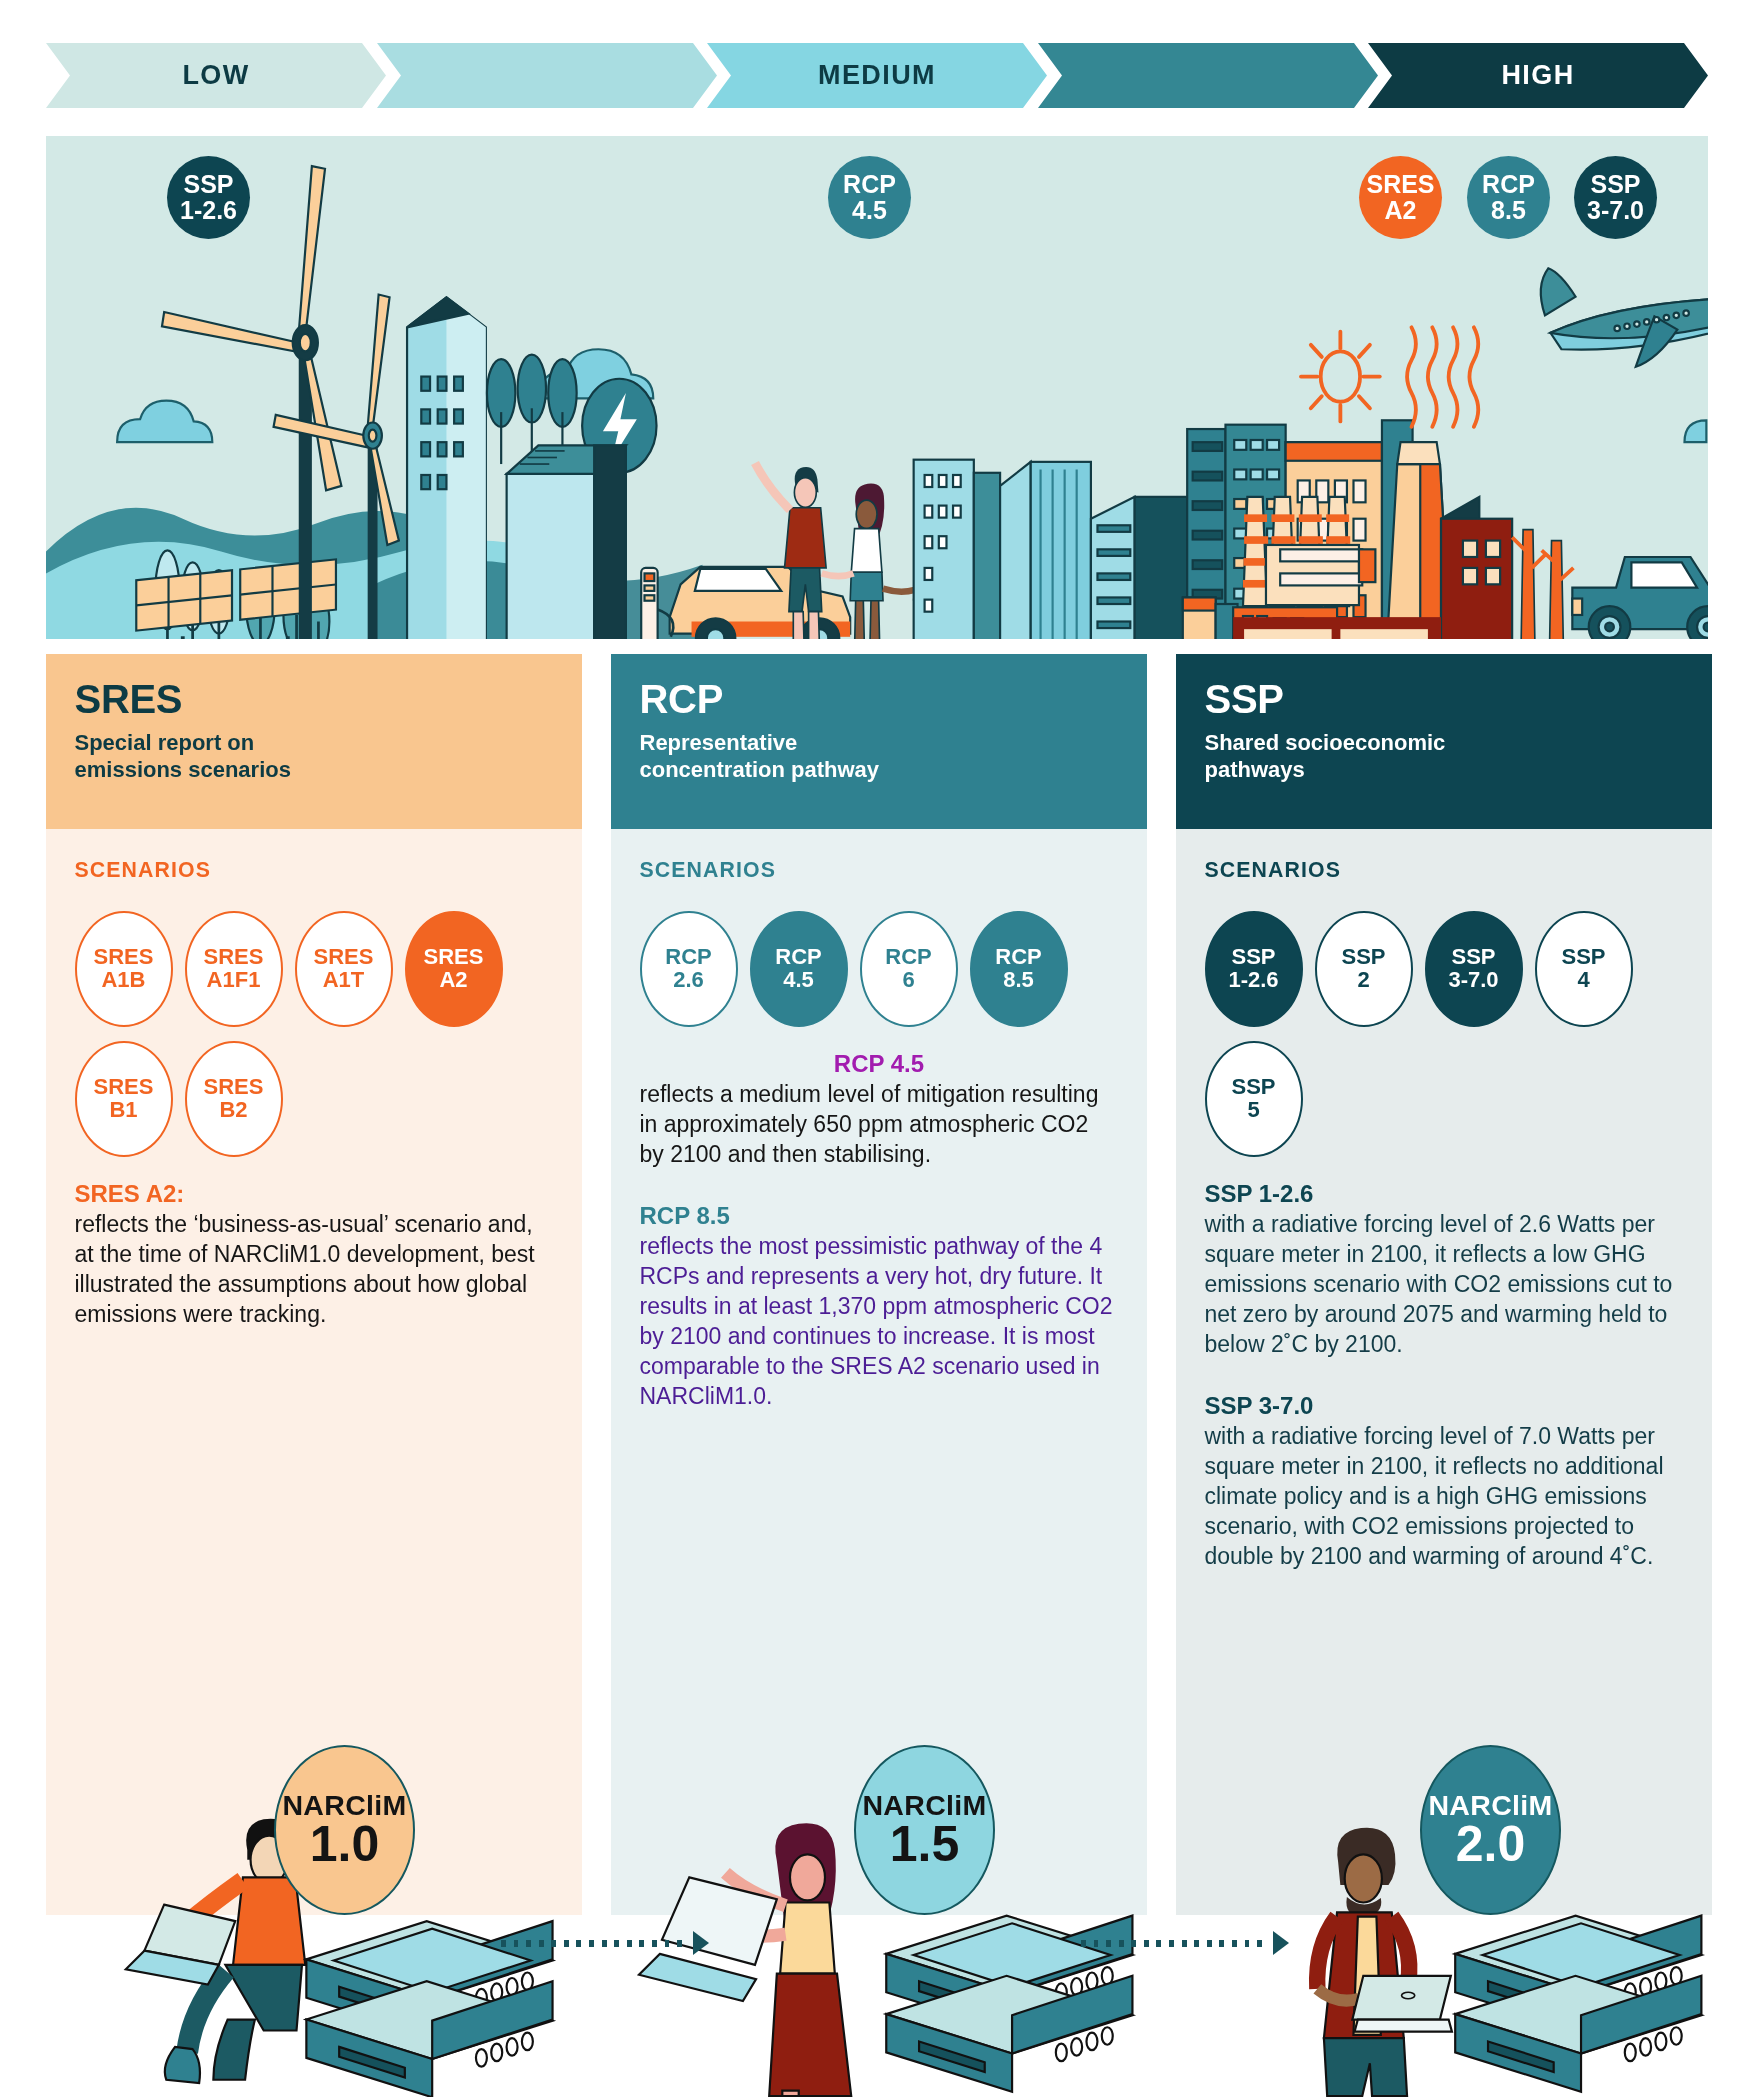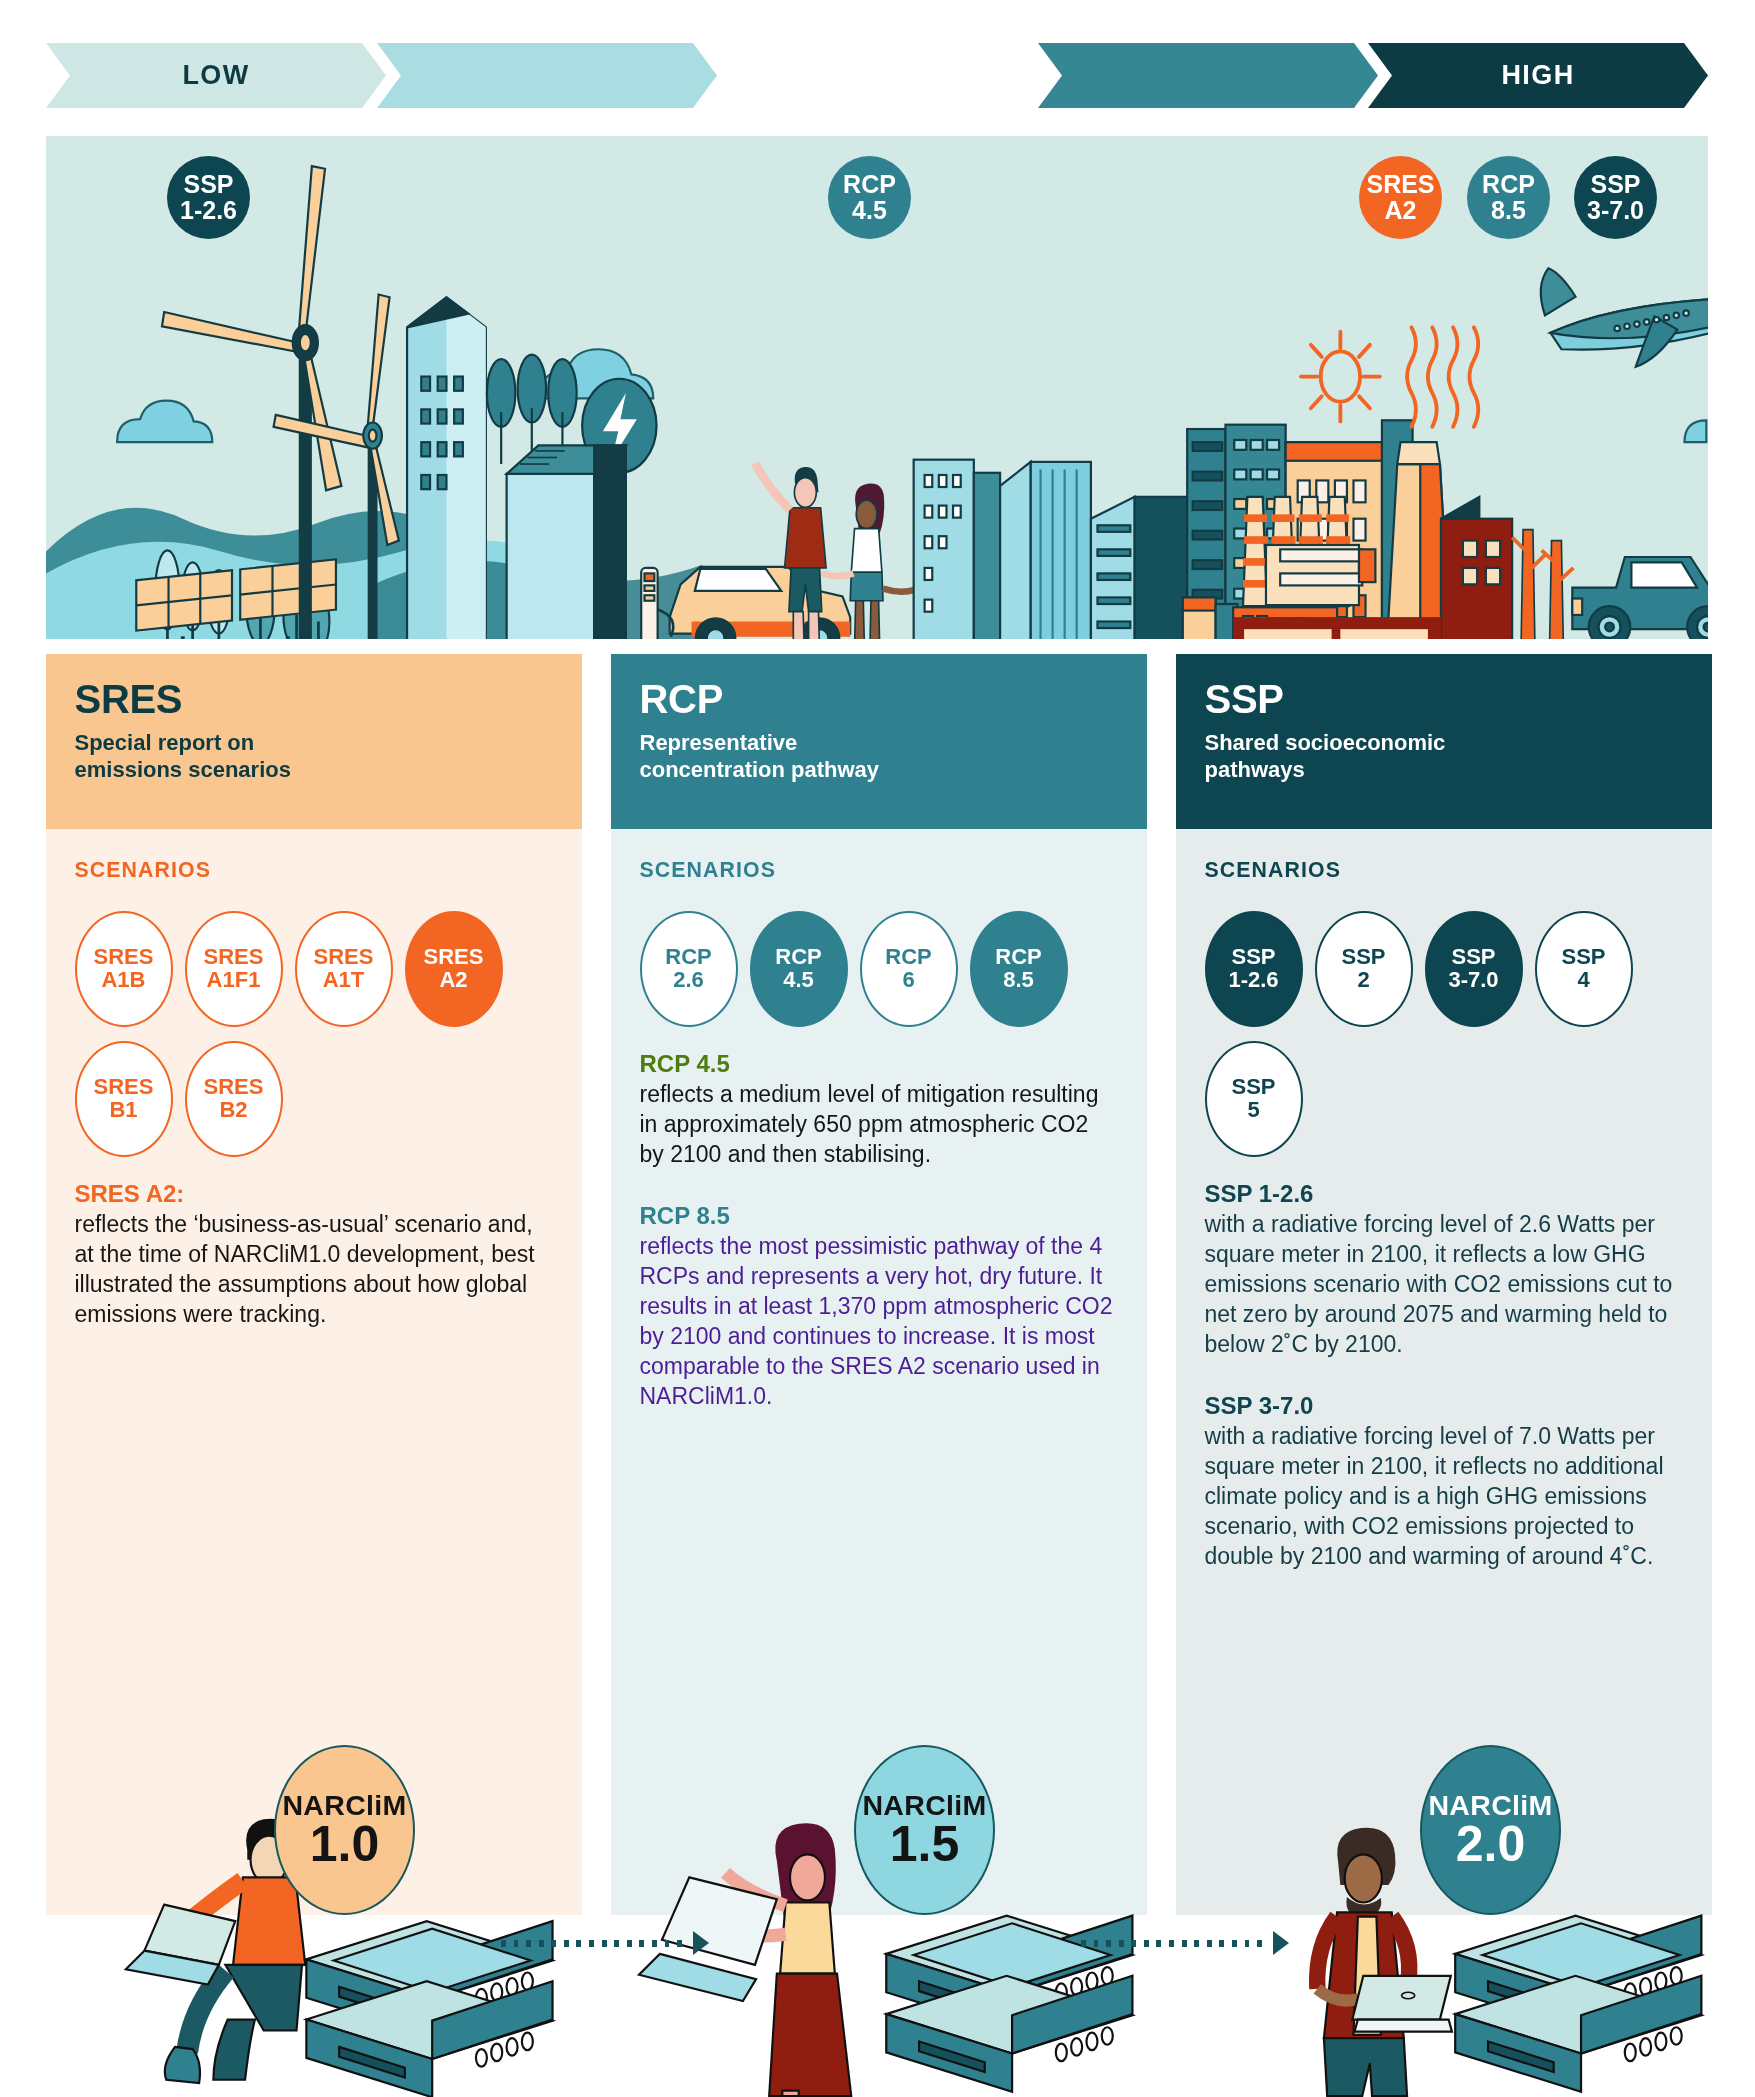--- a/index.html
+++ b/index.html
@@ -65,20 +65,23 @@
               border-left:16.4px solid #17525c; margin-left:3.3px; background:none; }
 </style>
 </head>
 <body>
 
 <div id="banner">
     <div class="chev" style="left: 0px; width: 340px; background: rgb(207, 231, 228);">
       <span style="color: rgb(13, 59, 68);">LOW</span>
     </div>
     <div class="chev" style="left: 331px; width: 340px; background: rgb(169, 221, 225);"></div>
+    <div class="chev" style="left: 661px; width: 340px; background: rgb(133, 214, 226);">
+      <span style="color: rgb(13, 59, 68);">MEDIUM</span>
+    </div>
     <div class="chev" style="left: 992px; width: 340px; background: rgb(52, 135, 147);"></div>
     <div class="chev" style="left: 1322px; width: 340px; background: rgb(13, 59, 68);">
       <span style="color: rgb(255, 255, 255);">HIGH</span>
     </div>
   </div>
 
 <div id="band">
 <svg id="bandsvg" viewBox="0 0 3038 920" preserveAspectRatio="none">
   <defs>
     <linearGradient id="gnone">
@@ -558,21 +561,21 @@
             <b>RCP</b>
             <b>6</b>
           </div>
           <div class="bub" style="border-color: rgb(47, 129, 144); background: rgb(47, 129, 144); color: rgb(255, 255, 255);">
             <b>RCP</b>
             <b>8.5</b>
           </div>
         </div>
         <div class="ptext">
           <div class="blk">
-            <h3 style="color: #4d7c0f;">RCP 4.5</h3>
+            <h3 style="color: #a21caf; text-align: center;">RCP 4.5</h3>
             <p style="color: rgb(22, 22, 22);">reflects a medium level of mitigation resulting in approximately 650 ppm atmospheric CO2 by 2100 and then stabilising.</p>
           </div>
           <div class="blk">
             <h3 style="color: rgb(47, 129, 144);">RCP 8.5</h3>
             <p style="color: #4c1d95;">reflects the most pessimistic pathway of the 4 RCPs and represents a very hot, dry future. It results in at least 1,370 ppm atmospheric CO2 by 2100 and continues to increase.  It is most comparable to the SRES A2 scenario used in NARCliM1.0.</p>
           </div>
         </div>
       </div>
     </div>
     <div class="panel" id="panel-ssp">

